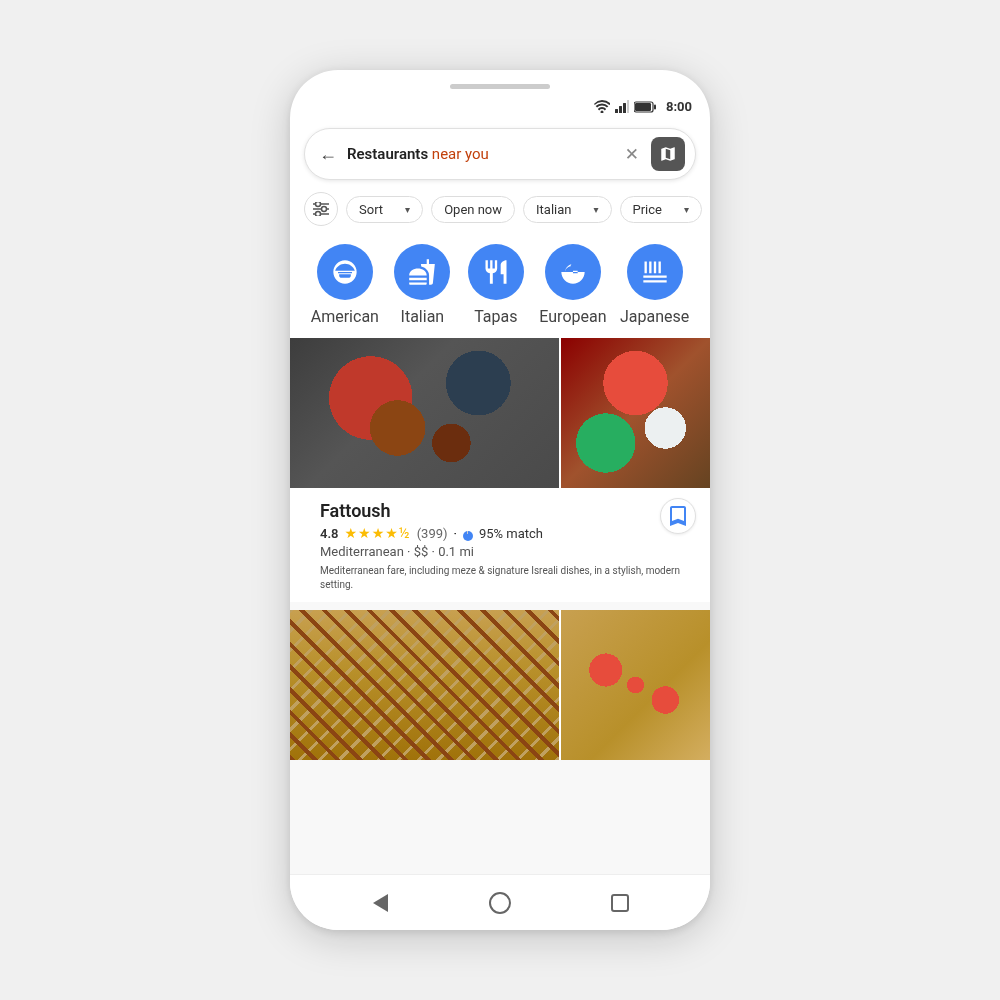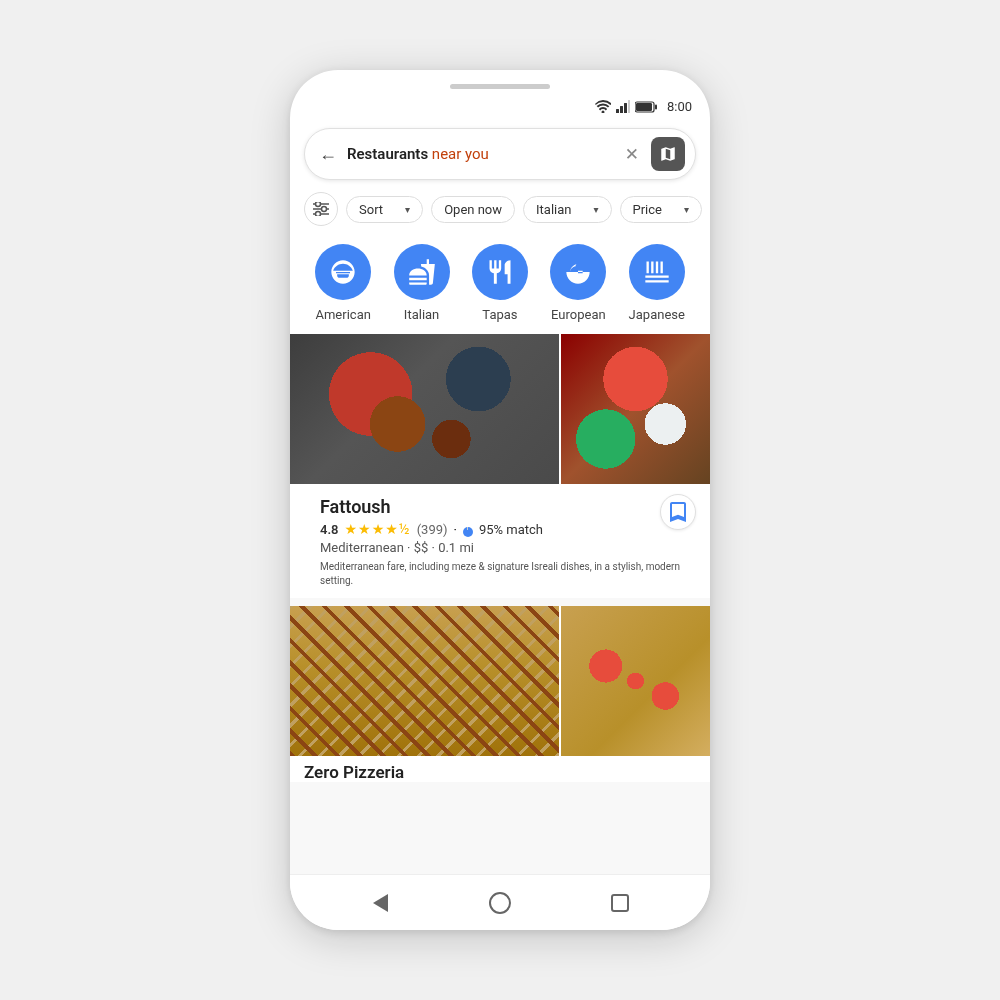--- a/index.html
+++ b/index.html
@@ -51,21 +51,21 @@
     }
 
     .status-icons {
       display: flex;
       align-items: center;
       gap: 5px;
     }
 
     .status-time {
       font-size: 13px;
-      font-weight: 400;
+      font-weight: 700;
       color: #333;
       margin-left: 4px;
     }
 
     
     .screen {
       width: 100%;
       flex: 1;
       background: #ffffff;
       display: flex;
@@ -211,21 +211,21 @@
       justify-content: center;
     }
 
     .category-circle svg {
       fill: white;
       width: 28px;
       height: 28px;
     }
 
     .category-label {
-      font-size: 13px;
+      font-size: 16px;
       color: #444;
       text-align: center;
     }
 
     
     .results-list {
       flex: 1;
       overflow-y: auto;
       background: #f8f8f8;
       scrollbar-width: none;
@@ -576,21 +576,20 @@
             </svg>
           </div>
         </div>
       </div>
 
       <div class="restaurant-card">
         <div class="card-images">
           <div class="card-img-main img-pizza-main"></div>
           <div class="card-img-side img-pizza-side"></div>
         </div>
-        <div class="partial-title">Zero Pizzeria</div>
       </div>
 
     </div>
 
   </div>
 
   <div class="bottom-nav">
     <div class="nav-btn">
       <div class="nav-back-triangle"></div>
     </div>

